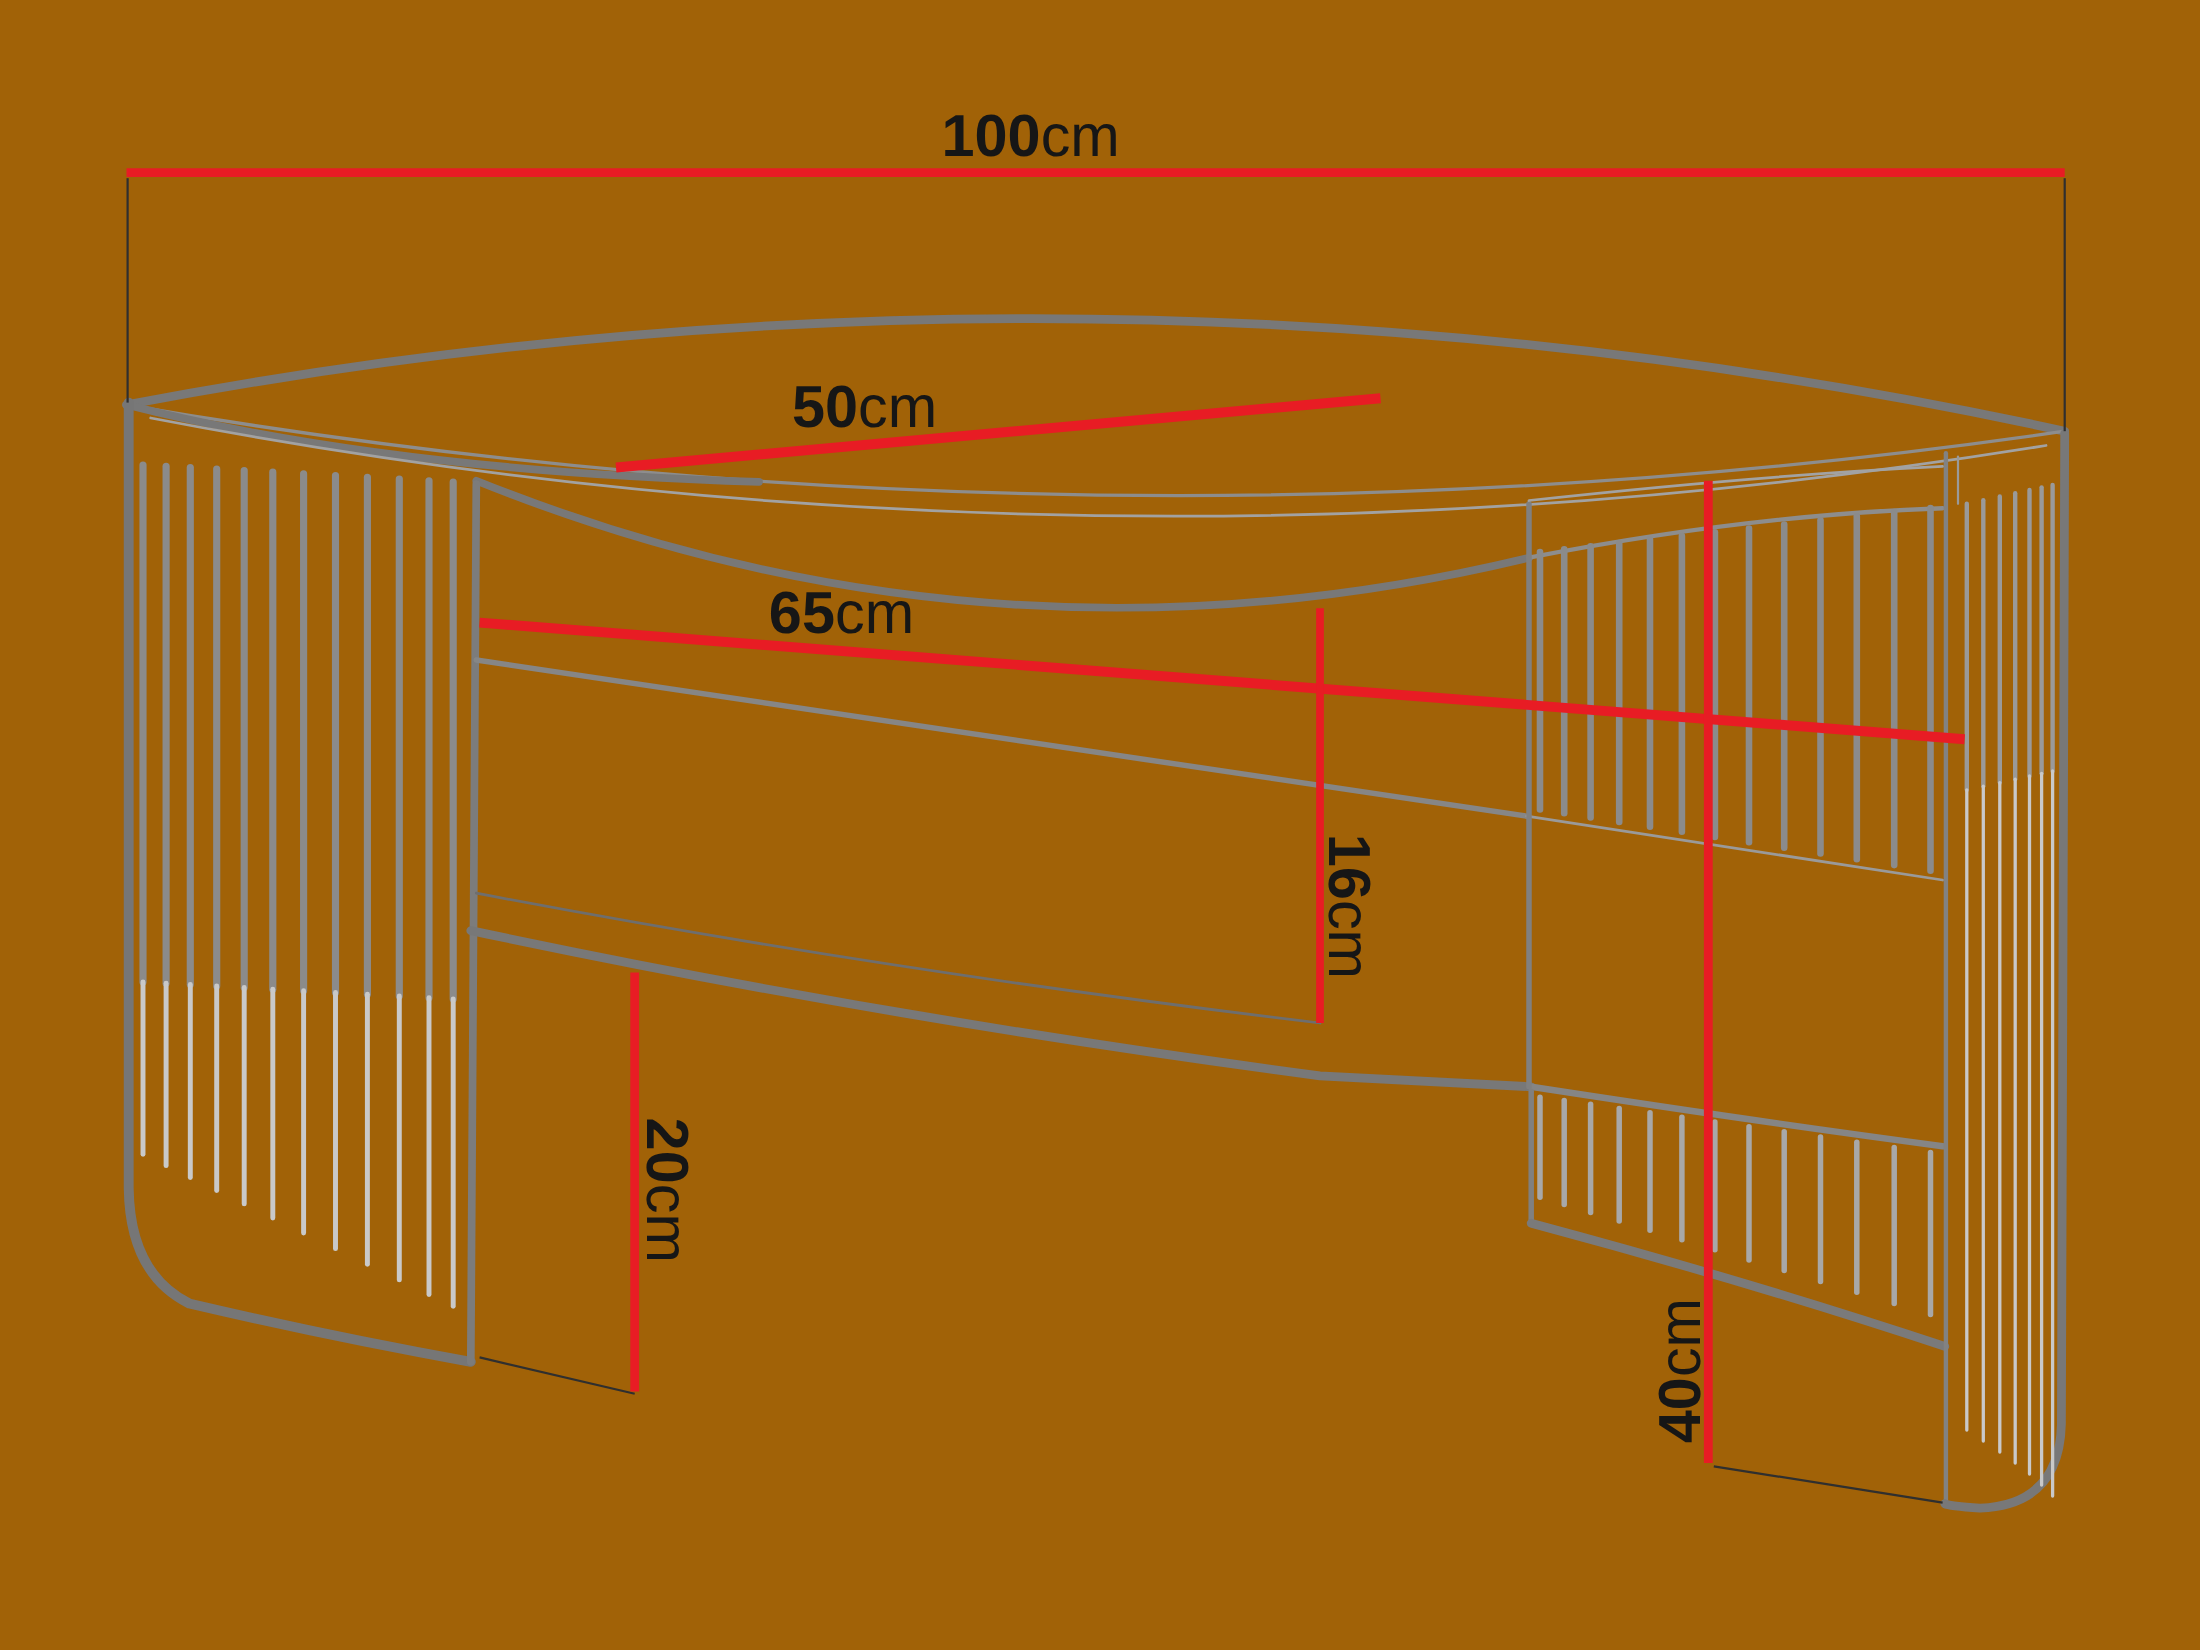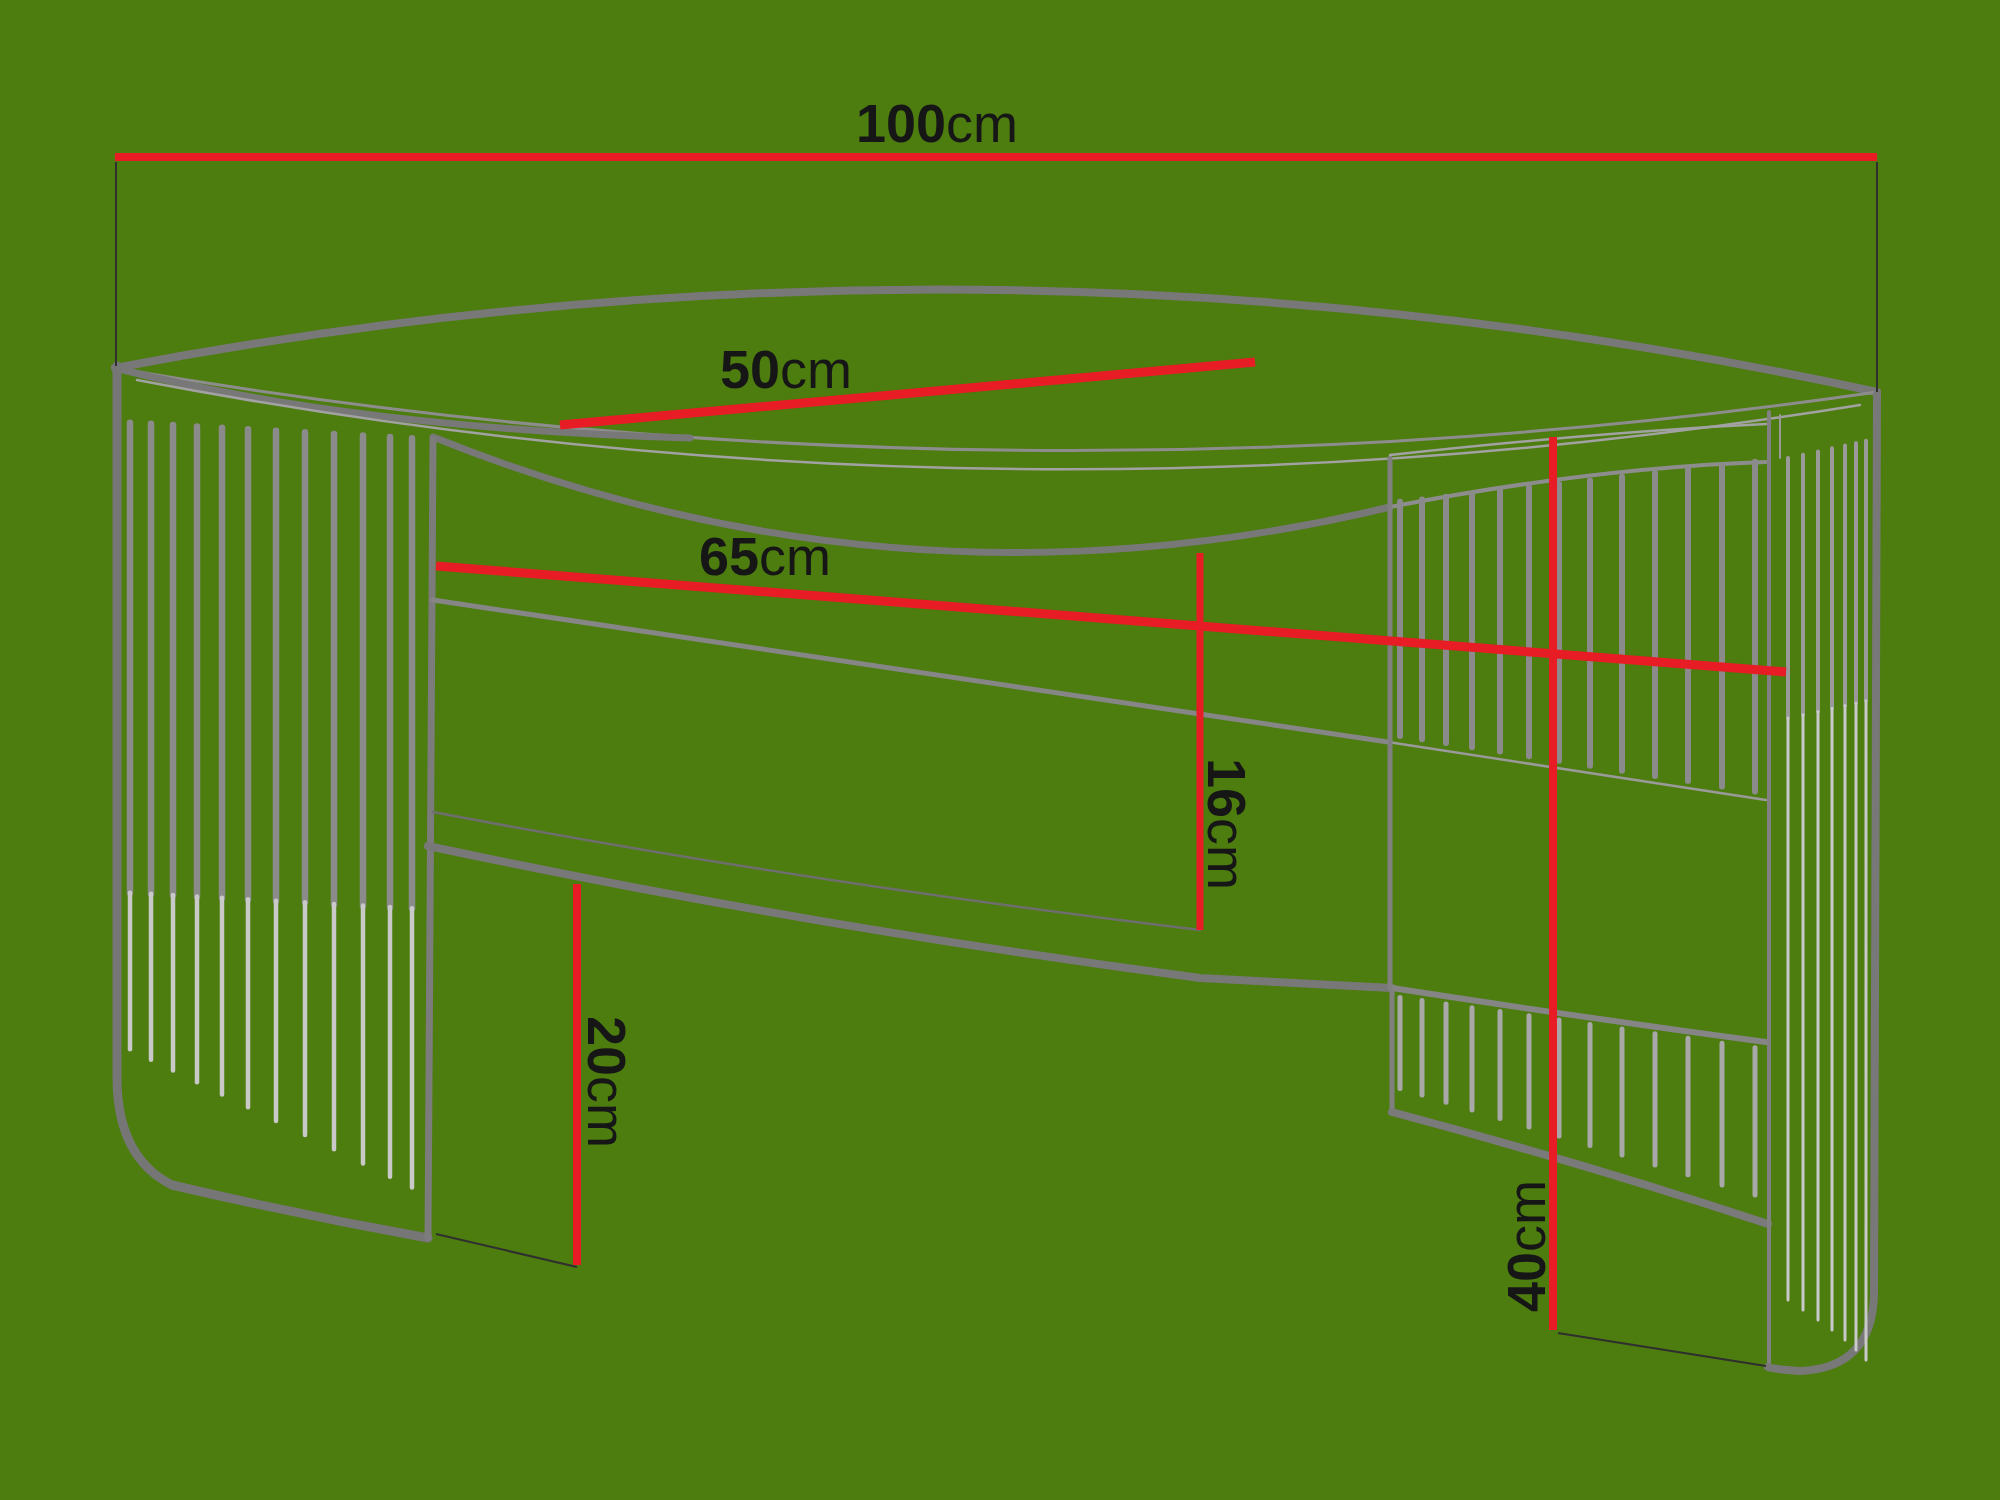--- a/index.html
+++ b/index.html
@@ -1,19 +1,19 @@
 <!DOCTYPE html>
 <html><head>
 <meta charset="utf-8">
 <style>
   html,body{margin:0;padding:0;background:#ffffff;}
   .stage{
     position:relative;
     width:2000px;height:1500px;
-    background:#4d7c0f;
+    background:#a16207;
     font-family:"Liberation Sans", sans-serif;
     overflow:hidden;
   }
   svg{position:absolute;left:0;top:0;}
   .dim-num{font-weight:700;}
   .dim-unit{font-weight:400;}
   text{fill:#161616;font-family:"Liberation Sans", sans-serif;font-size:54px;}
 </style>
 </head>
 <body>

